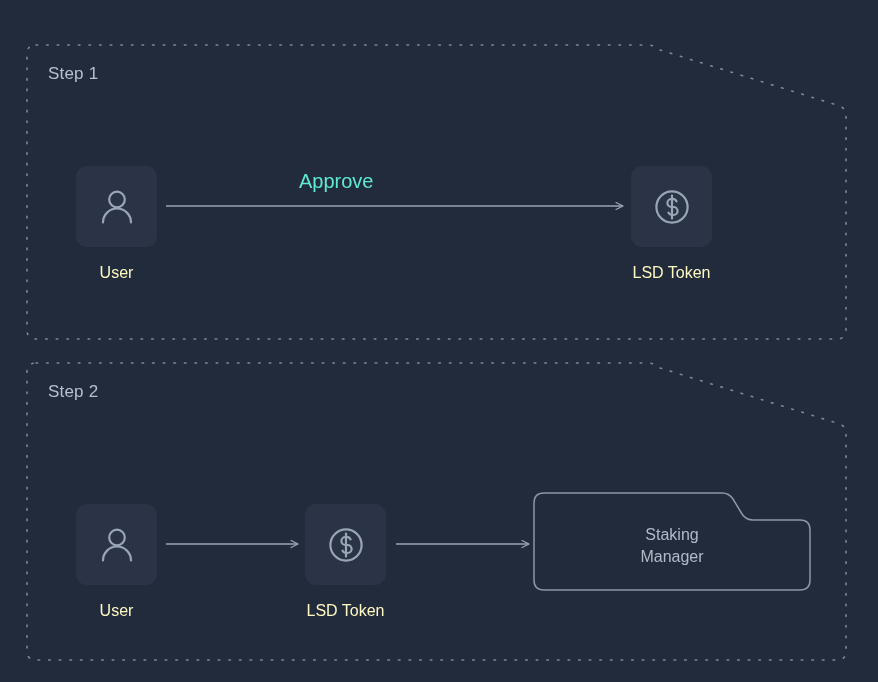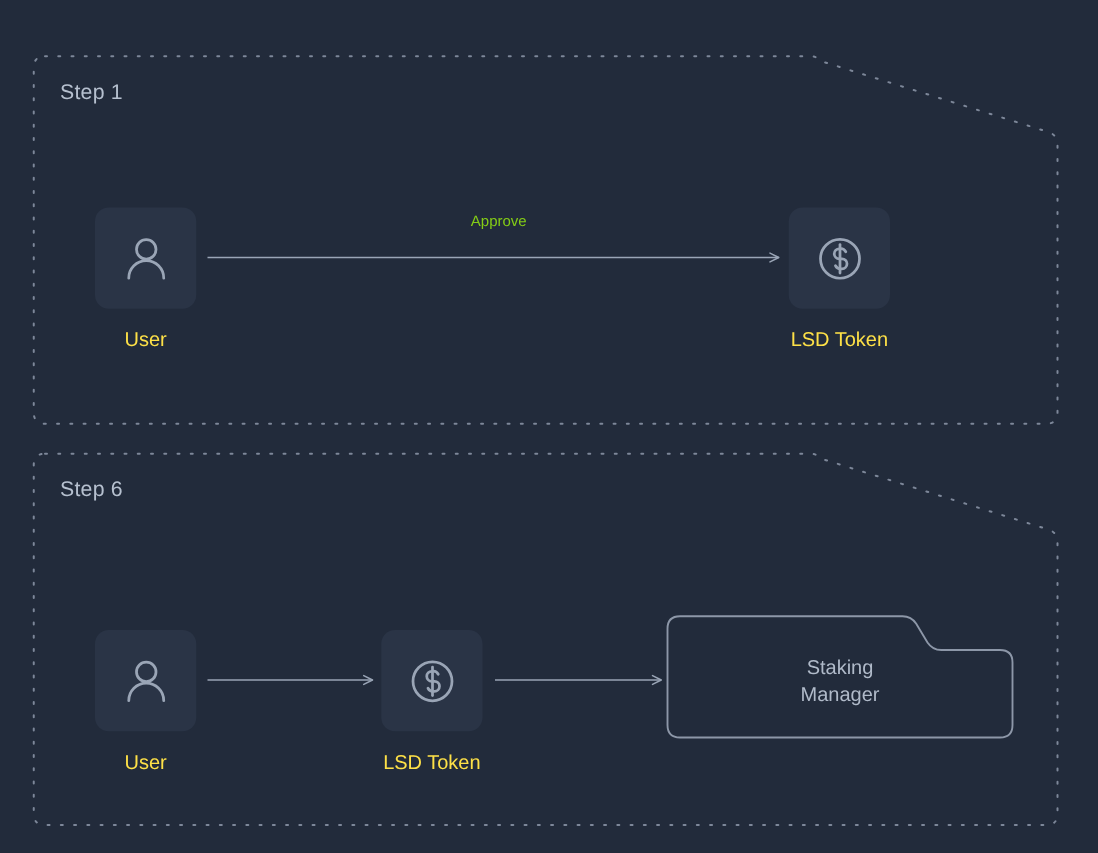--- a/index.html
+++ b/index.html
@@ -48,31 +48,31 @@
     border-radius: 11px;
     background: #2a3446;
     display: flex;
     align-items: center;
     justify-content: center;
   }
   .tile svg { display: block; }
   .node-label {
     margin-top: 16px;
     font-size: 16px;
-    color: #fde047;
+    color: #fef9c3;
     text-align: center;
     white-space: nowrap;
     line-height: 1.25;
   }
   .edge-label {
     position: absolute;
-    font-size: 12px;
-    color: #84cc16;
+    font-size: 20px;
+    color: #5eead4;
     white-space: nowrap;
-    text-align: center;
+    text-align: left;
   }
   .box-node {
     position: absolute;
     display: flex;
     align-items: center;
     justify-content: center;
     box-sizing: border-box;
     border-radius: 29px;
   }
   .box-node .box-text {
@@ -138,21 +138,21 @@
           <circle cx="23" cy="23" r="15.6"></circle>
           <path d="M27.6 17.4 a4.6 4.6 0 0 0-4.6-2.4 h-0.6 a4 4 0 0 0 0 8 h2.2
                    a4 4 0 0 1 0 8 h-0.6 a4.6 4.6 0 0 1-4.6-2.4"></path>
           <line x1="23" y1="11.6" x2="23" y2="34.4"></line>
         </svg>
       </span>
     </div>
     <div class="node-label">LSD Token</div>
   </div>
 
-  <div class="step-label" style="left:48px; top:368px;">Step 6</div>
+  <div class="step-label" style="left:48px; top:368px;">Step 2</div>
 
   <div class="node" style="left:76px; top:490px;">
     <div class="tile">
       <span>
         <svg width="46" height="46" viewBox="0 0 46 46" fill="none" stroke="#9aa5b6" stroke-width="2.2" stroke-linecap="round">
           <circle cx="23" cy="15.5" r="7.8"></circle>
           <path d="M9 38.5 a14 14 0 0 1 28 0"></path>
         </svg>
       </span>
     </div>

